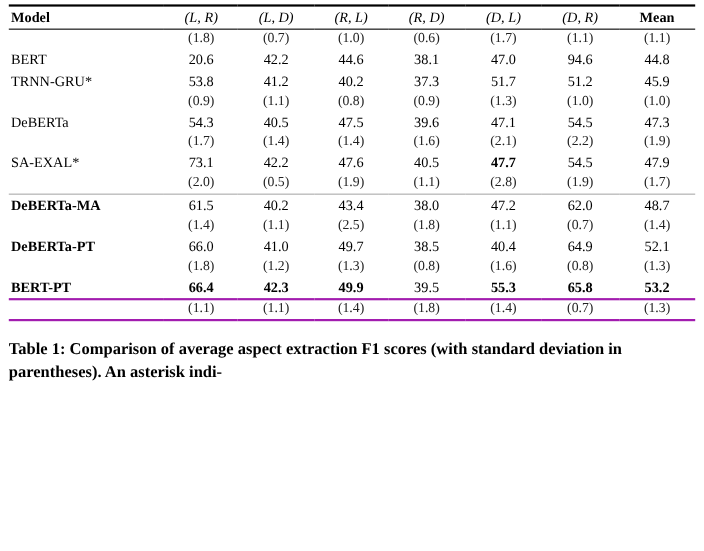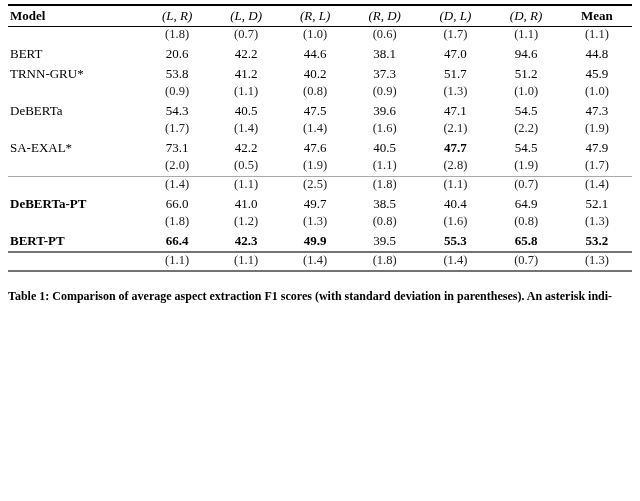--- a/index.html
+++ b/index.html
@@ -31,30 +31,30 @@
       border-top: 2px solid #000;
       border-bottom: 1px solid #000;
       font-weight: bold;
       font-style: normal;
     }
     thead tr th.italic {
       font-style: italic;
       font-weight: normal;
     }
     .last-row td {
-      border-bottom: 2px solid #737373;
+      border-bottom: 2px solid #a21caf;
     }
     .sub-row td {
       padding-top: 0;
       padding-bottom: 2px;
       font-size: 12.5px;
       color: #222;
     }
     .caption {
-      font-size: 12px;
+      font-size: 15px;
       line-height: 1.4;
       color: #000;
       margin-top: 16px;
     }
     .caption strong { font-weight: bold; }
     .separator-row td {
       border-bottom: 1px solid #aaa;
       padding: 0;
       height: 1px;
     }
@@ -159,20 +159,30 @@
       <tr class="separator-row">
         <td></td>
         <td></td>
         <td></td>
         <td></td>
         <td></td>
         <td></td>
         <td></td>
         <td></td>
       </tr>
+      <tr>
+        <td><strong>DeBERTa-MA</strong></td>
+        <td>61.5</td>
+        <td>40.2</td>
+        <td>43.4</td>
+        <td>38.0</td>
+        <td>47.2</td>
+        <td>62.0</td>
+        <td>48.7</td>
+      </tr>
       <tr class="sub-row">
         <td></td>
         <td>(1.4)</td>
         <td>(1.1)</td>
         <td>(2.5)</td>
         <td>(1.8)</td>
         <td>(1.1)</td>
         <td>(0.7)</td>
         <td>(1.4)</td>
       </tr>

